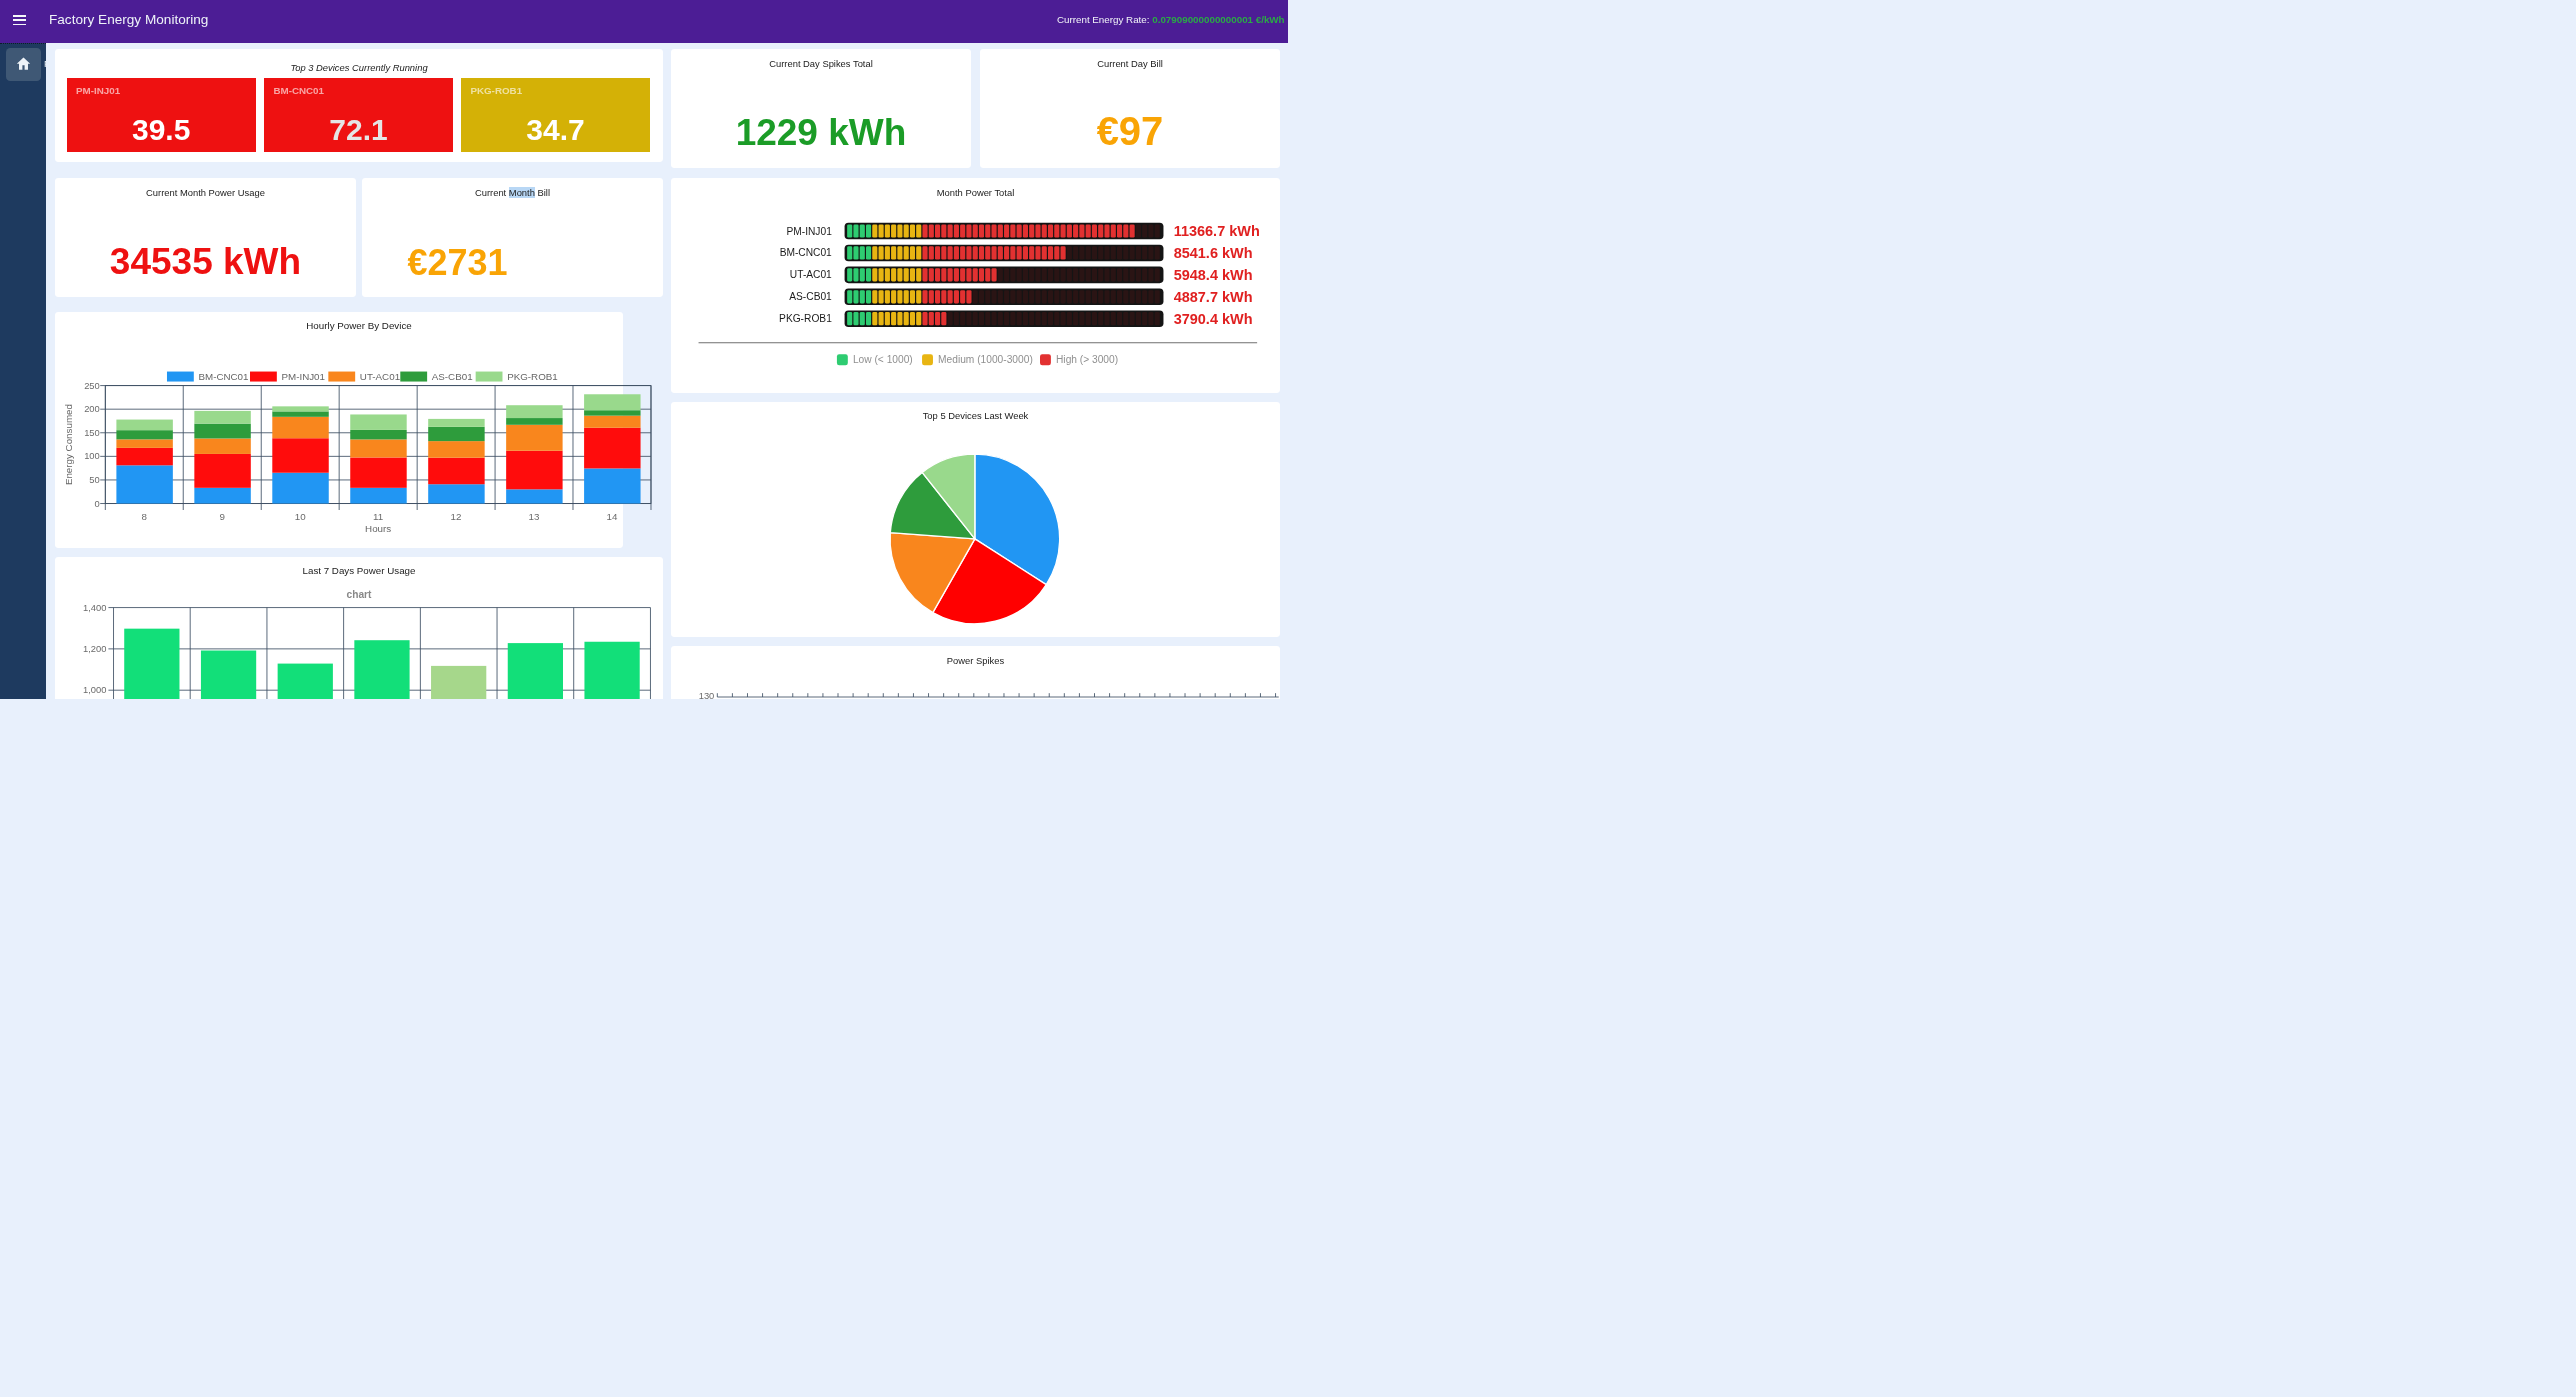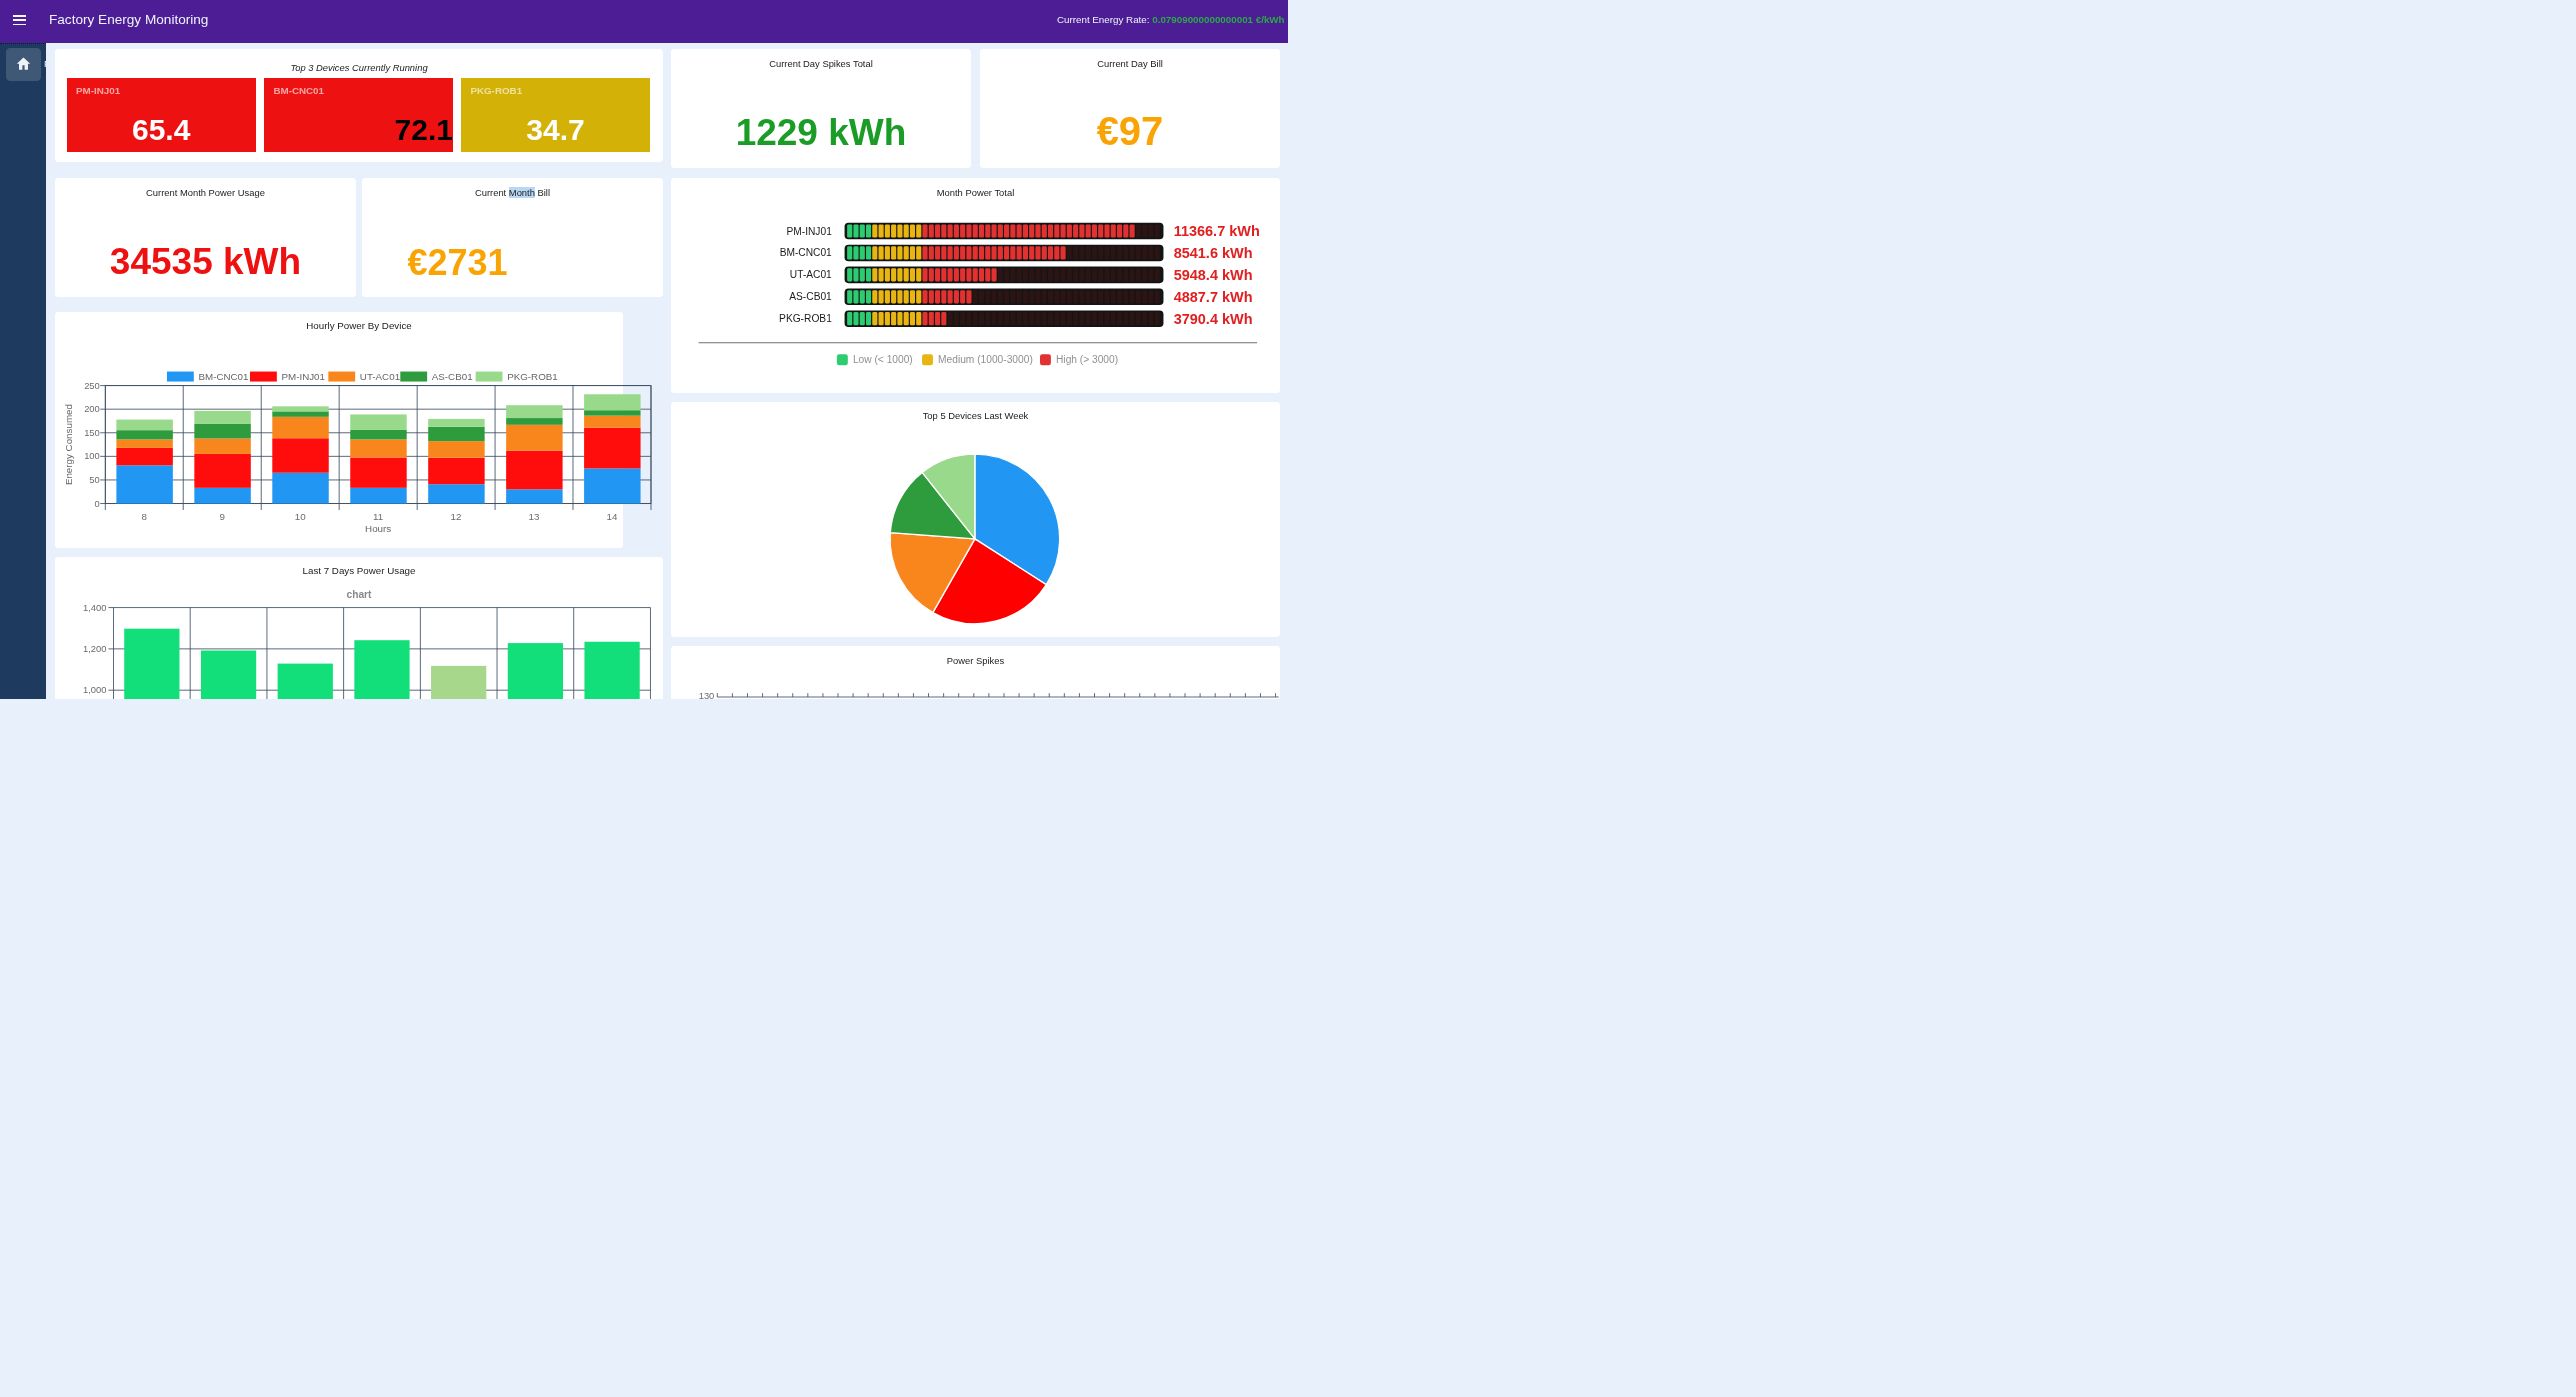--- a/index.html
+++ b/index.html
@@ -23,25 +23,25 @@
     <svg width="35" height="33" viewBox="0 0 41 39">
         <path d="M20.5,11.3 L12.6,18.6 L15.2,18.6 L15.2,25.7 L19.2,25.7 L19.2,20.4 L21.8,20.4 L21.8,25.7 L25.8,25.7 L25.8,18.6 L28.4,18.6 Z" fill="#eef3f8"></path>
       </svg>
   </div>
   <div class="abs" style="left:44px;top:14px;font-size:9.8px;color:#e8eef4;">F</div>
 </div>
 <div class="card" style="left:55px;top:49px;width:608px;height:113px;">
   <div class="ctitle" style="top:13px;font-style:italic;">Top 3 Devices Currently Running</div>
   <div class="abs" style="left:11.7px;top:28.5px;width:189px;height:74px;background:#ee1111;">
     <div class="abs" style="left:9.4px;top:7.7px;font-size:9.8px;font-weight:bold;color:rgba(255,255,255,0.62);">PM-INJ01</div>
-    <div class="abs" style="left:0;top:35px;width:100%;text-align:center;font-size:30px;font-weight:bold;color:#fff;">65.4</div>
+    <div class="abs" style="left:0;top:35px;width:100%;text-align:center;font-size:30px;font-weight:bold;color:#fff;">39.5</div>
   </div>
   <div class="abs" style="left:209px;top:28.5px;width:189px;height:74px;background:#ee1111;">
     <div class="abs" style="left:9.4px;top:7.7px;font-size:9.8px;font-weight:bold;color:rgba(255,255,255,0.62);">BM-CNC01</div>
-    <div class="abs" style="left:0;top:35px;width:100%;text-align:right;font-size:30px;font-weight:bold;color:#000000;">72.1</div>
+    <div class="abs" style="left:0;top:35px;width:100%;text-align:center;font-size:30px;font-weight:bold;color:#e5e5e5;">72.1</div>
   </div>
   <div class="abs" style="left:406px;top:28.5px;width:189px;height:74px;background:#d4b106;">
     <div class="abs" style="left:9.4px;top:7.7px;font-size:9.8px;font-weight:bold;color:rgba(255,255,255,0.62);">PKG-ROB1</div>
     <div class="abs" style="left:0;top:35px;width:100%;text-align:center;font-size:30px;font-weight:bold;color:#fff;">34.7</div>
   </div>
 </div>
 <div class="card" style="left:671px;top:49px;width:300px;height:119px;">
   <div class="ctitle" style="top:9.4px;">Current Day Spikes Total</div>
   <div class="bignum" style="top:63px;left:0px;color:#1b9c27;font-size:37px;">1229 kWh</div>
 </div>

